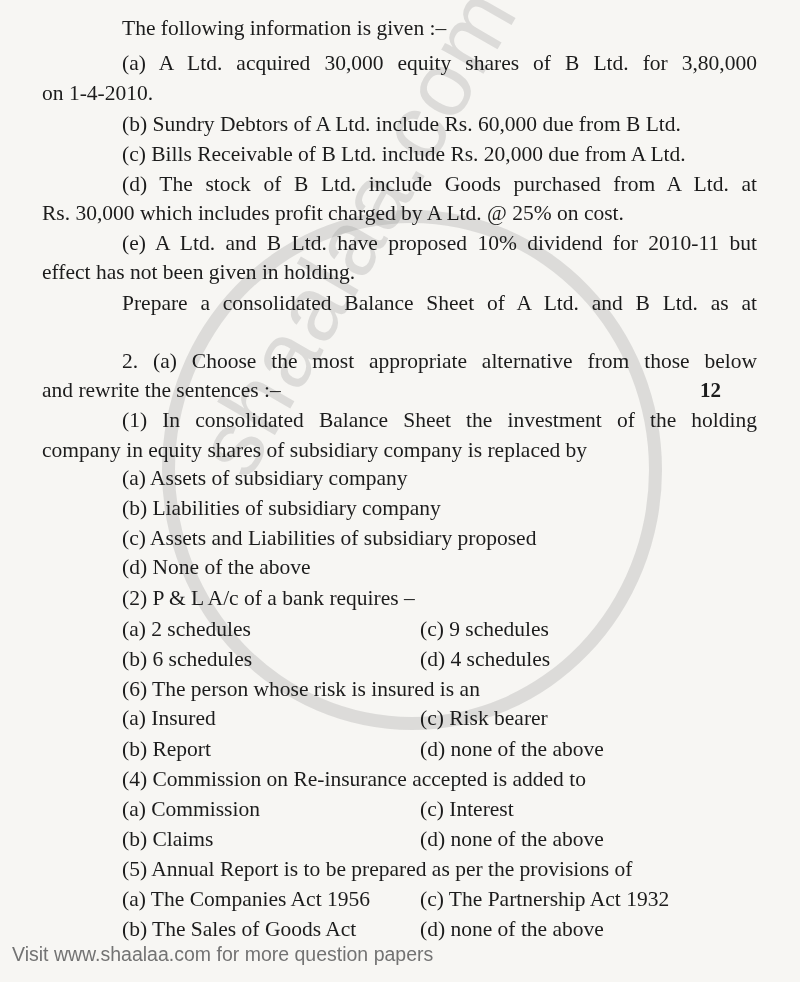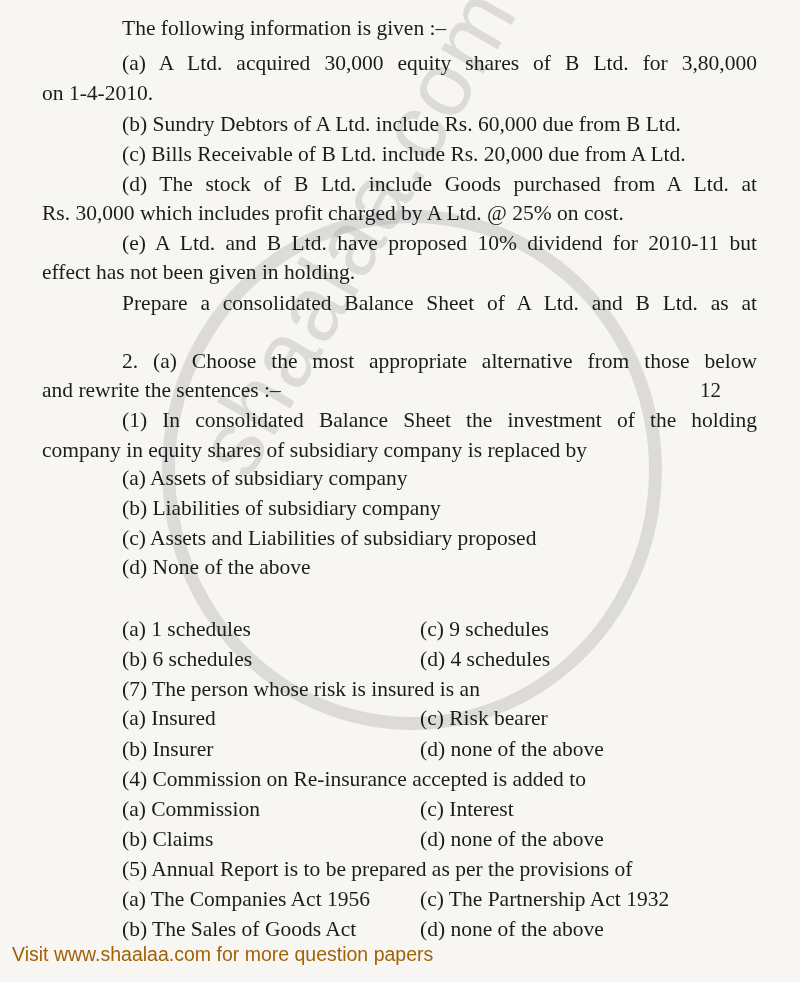--- a/index.html
+++ b/index.html
@@ -11,27 +11,27 @@
     }
     .page { position: absolute; left: 0; top: 0; width: 800px; height: 982px; }
     .line {
       position: absolute; white-space: nowrap;
       font-size: 21.5px; line-height: 28px;
       transform-origin: left top;
     }
     .ind { left: 90px; margin-left: 32px; }
     .flush { left: 42px; }
     .right-col { left: 420px; }
-    .marks { position: absolute; right: 79px; font-size: 21px; font-weight: normal; }
+    .marks { position: absolute; right: 79px; font-size: 21px; font-weight: bold; }
     .justify { width: 635px; text-align: justify; text-align-last: justify; white-space: normal; }
     .justify-flush { width: 683px; text-align: justify; text-align-last: justify; white-space: normal; }
     .footer {
       position: absolute; left: 12px; top: 943px;
       font-family: "Liberation Sans", "DejaVu Sans", sans-serif;
-      font-size: 19.5px; color: #a16207; white-space: nowrap;
+      font-size: 19.5px; color: #737373; white-space: nowrap;
     }
     .watermark {
       position: absolute; left: 162px; top: 210px; width: 500px; height: 520px;
       border: 13px solid rgba(150,150,150,0.28); border-radius: 50%;
       box-sizing: border-box; pointer-events: none;
     }
     .wm-text {
       position: absolute; left: 175px; top: 440px;
       font-family: "Liberation Sans", "DejaVu Sans", sans-serif;
       font-size: 92px; color: rgba(150,150,150,0.28);
@@ -67,29 +67,30 @@
   <div class="line flush" style="top:376px">and rewrite the sentences :–</div>
   <div class="line marks" style="top:376px">12</div>
 
   <div class="line ind justify" style="top:406px">(1) In consolidated Balance Sheet the investment of the holding</div>
   <div class="line flush" style="top:436px">company in equity shares of subsidiary company is replaced by</div>
   <div class="line ind" style="top:464px">(a) Assets of subsidiary company</div>
   <div class="line ind" style="top:494px">(b) Liabilities of subsidiary company</div>
   <div class="line ind" style="top:524px">(c) Assets and Liabilities of subsidiary proposed</div>
   <div class="line ind" style="top:553px">(d) None of the above</div>
 
-  <div class="line ind" style="top:615px">(a) 1 schedules</div>
+  <div class="line ind" style="top:584px">(2) P &amp; L A/c of a bank requires –</div>
+  <div class="line ind" style="top:615px">(a) 2 schedules</div>
   <div class="line right-col" style="top:615px">(c) 9 schedules</div>
   <div class="line ind" style="top:645px">(b) 6 schedules</div>
   <div class="line right-col" style="top:645px">(d) 4 schedules</div>
 
-  <div class="line ind" style="top:675px">(7) The person whose risk is insured is an</div>
+  <div class="line ind" style="top:675px">(6) The person whose risk is insured is an</div>
   <div class="line ind" style="top:704px">(a) Insured</div>
   <div class="line right-col" style="top:704px">(c) Risk bearer</div>
-  <div class="line ind" style="top:735px">(b) Insurer</div>
+  <div class="line ind" style="top:735px">(b) Report</div>
   <div class="line right-col" style="top:735px">(d) none of the above</div>
 
   <div class="line ind" style="top:765px">(4) Commission on Re-insurance accepted is added to</div>
   <div class="line ind" style="top:795px">(a) Commission</div>
   <div class="line right-col" style="top:795px">(c) Interest</div>
   <div class="line ind" style="top:825px">(b) Claims</div>
   <div class="line right-col" style="top:825px">(d) none of the above</div>
 
   <div class="line ind" style="top:855px">(5) Annual Report is to be prepared as per the provisions of</div>
   <div class="line ind" style="top:885px">(a) The Companies Act 1956</div>

